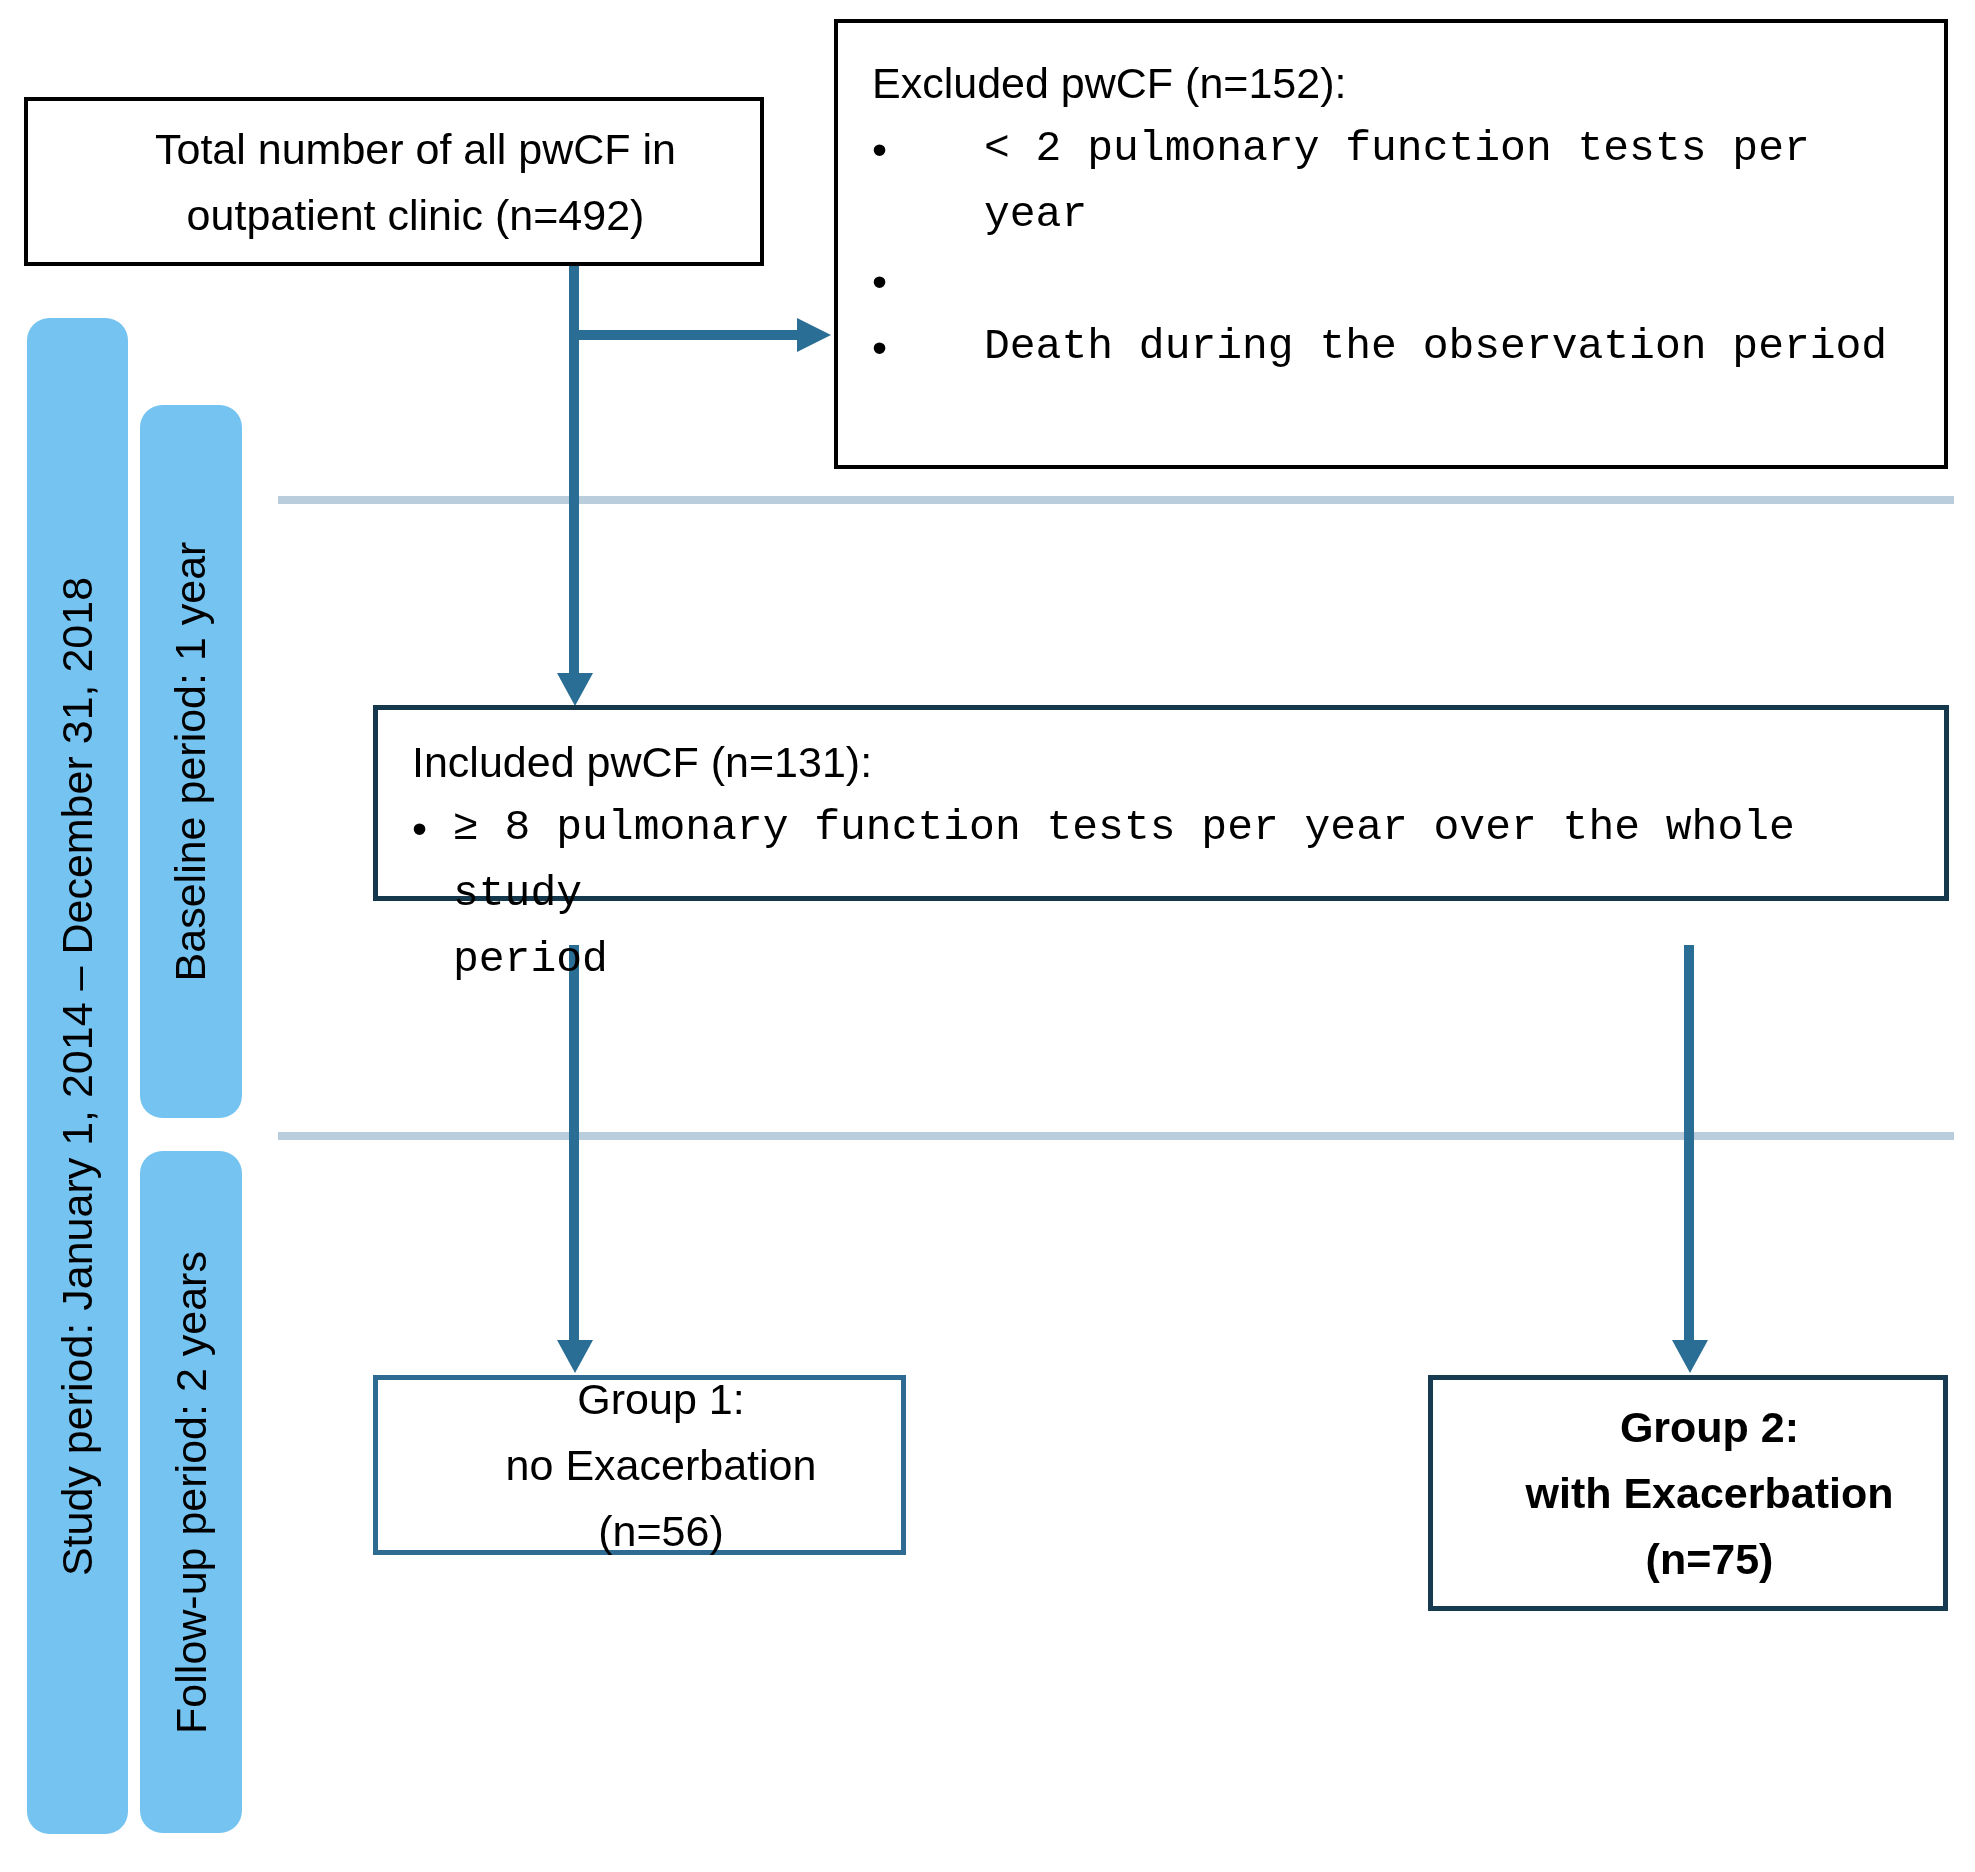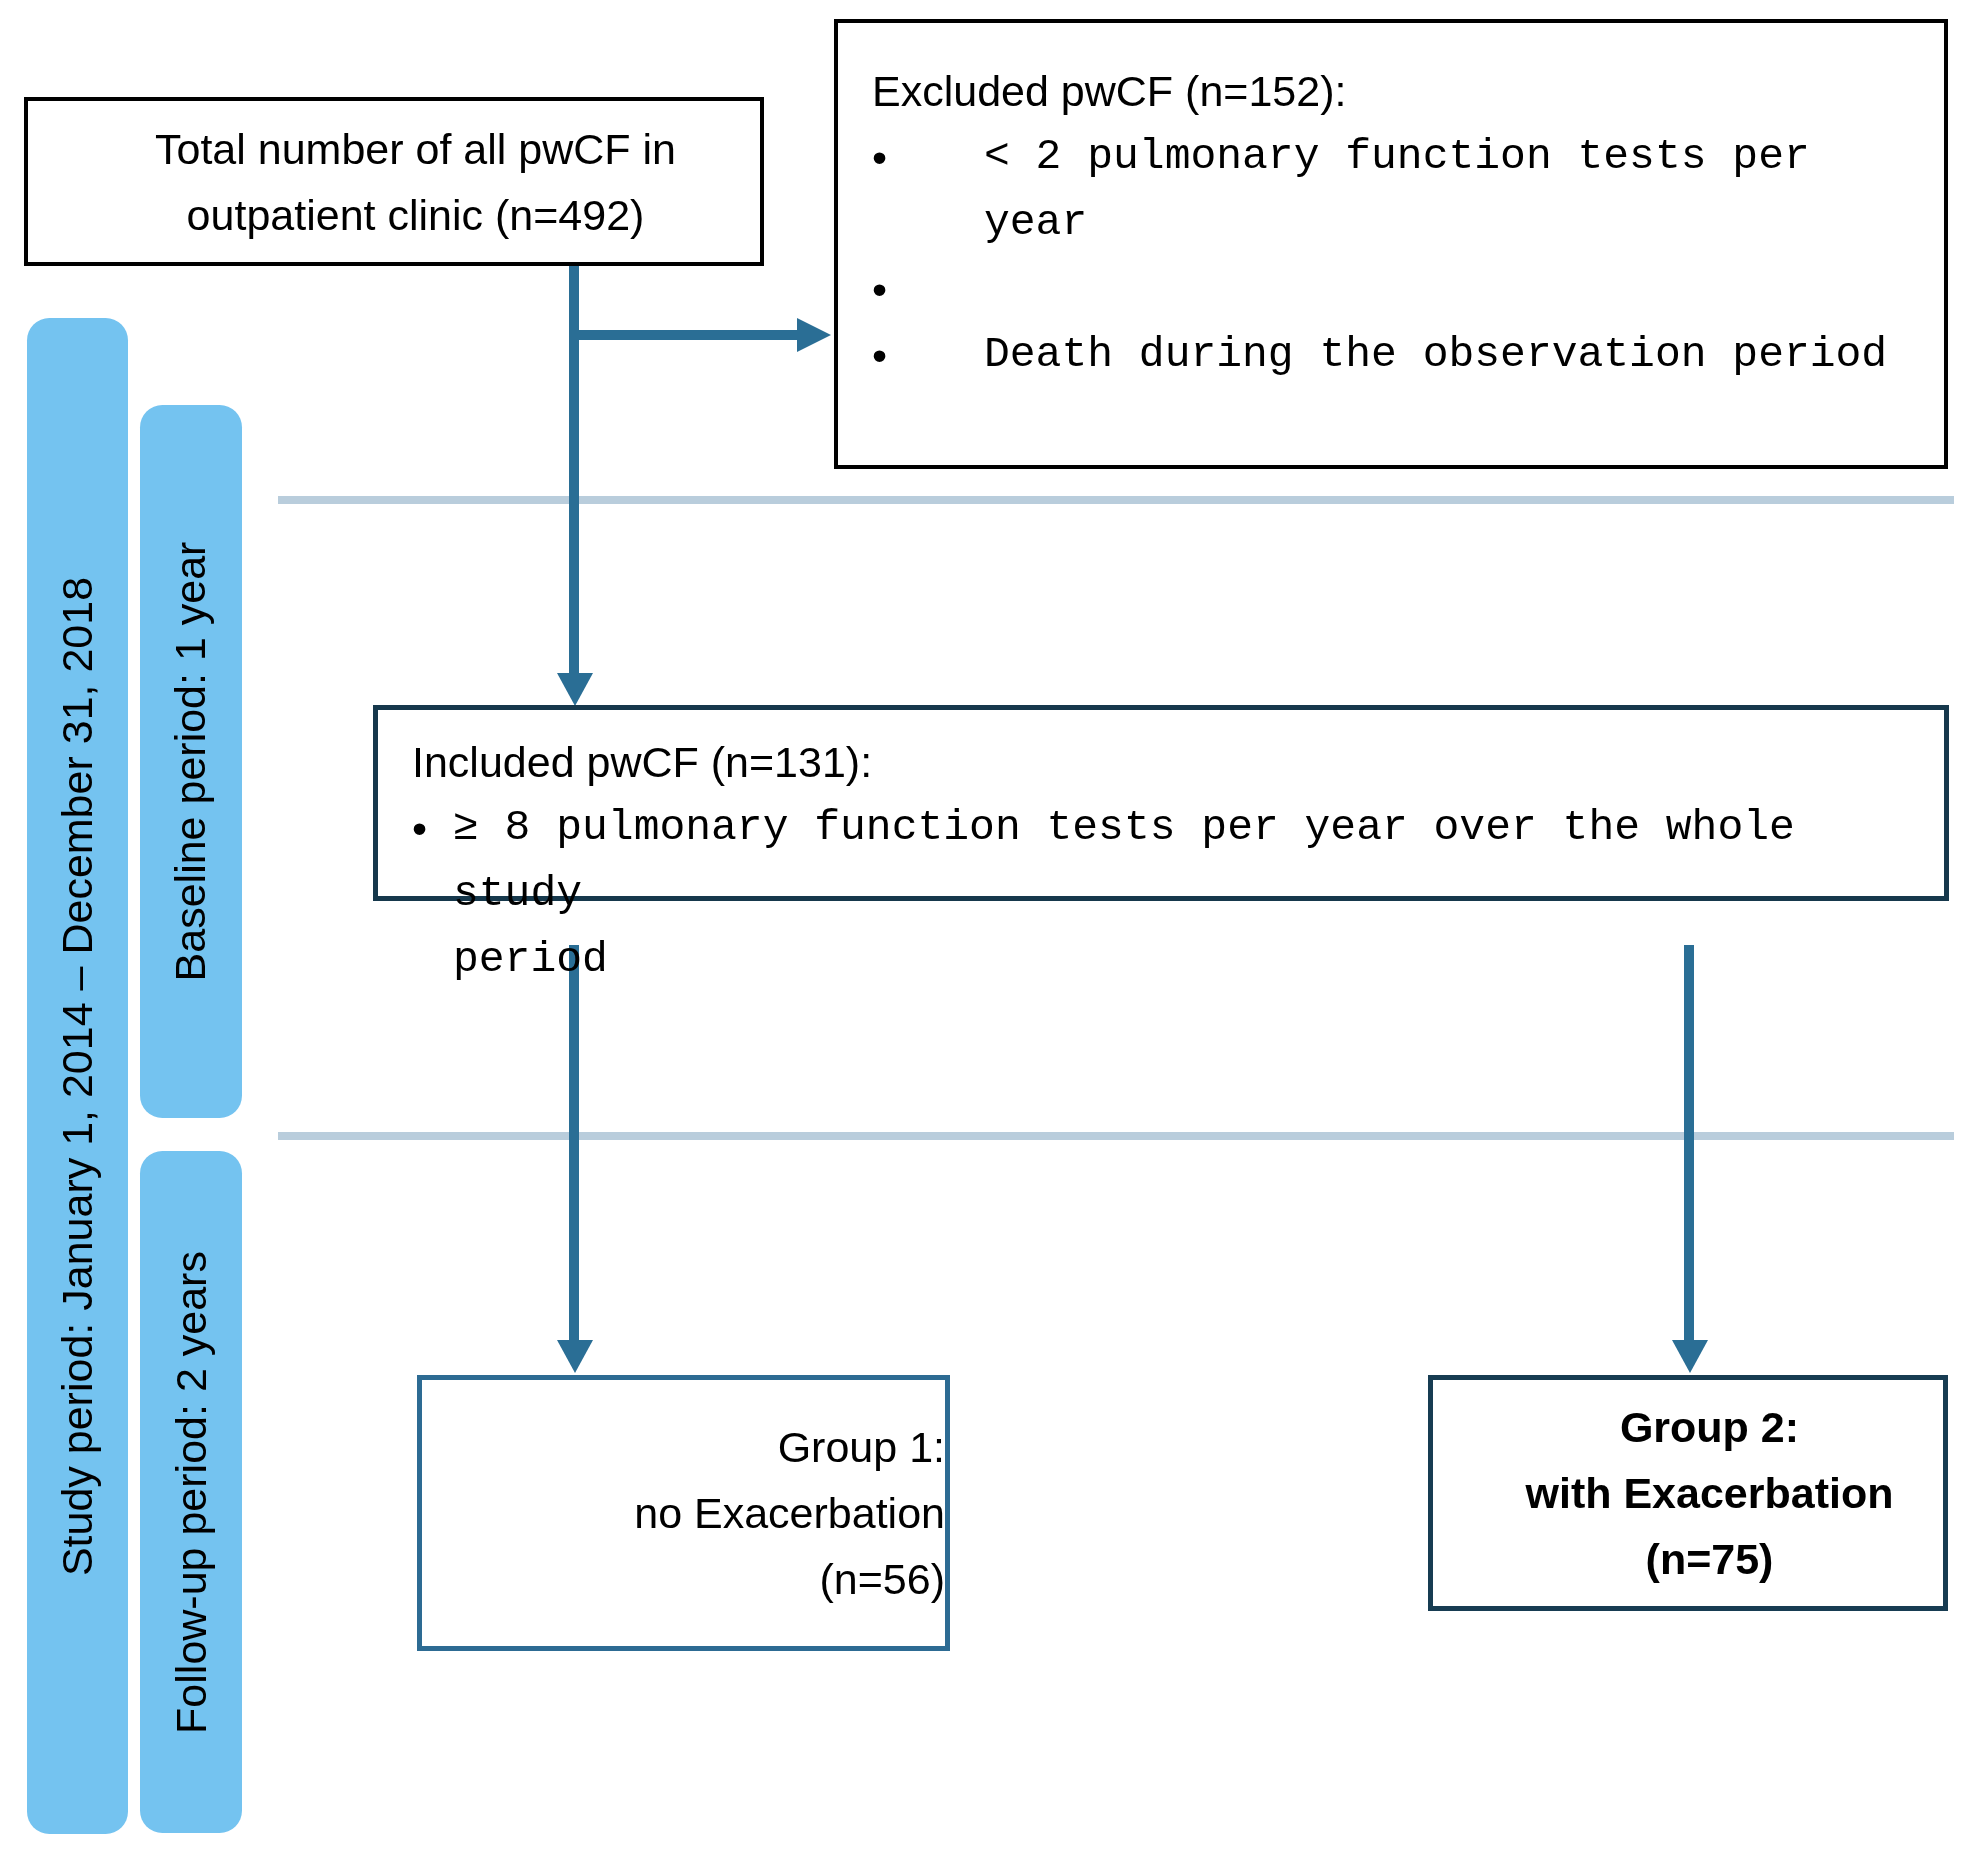--- a/index.html
+++ b/index.html
@@ -73,33 +73,32 @@
   }
   #box-total{
     left:24px;top:97px;width:740px;height:169px;
     border:4.5px solid #000;
     display:flex;flex-direction:column;justify-content:center;
     text-align:center;
   }
   #box-excluded{
     left:834px;top:19.4px;width:1114px;height:450px;
     border:4.5px solid #000;
-    padding:35px 21px 0 34px;
+    padding:27px 21px 0 34px;
   }
   #box-included{
     left:373px;top:705px;width:1576px;height:196px;
     border:5.2px solid #16384c;
     padding:19.4px 21px 0 34px;
   }
   #box-group1{
-    left:373px;top:1375px;width:533px;height:276px;
+    left:373px;top:1375px;width:533px;height:180px;
     border:5.2px solid #2d6b93;
     display:flex;flex-direction:column;justify-content:center;
-    text-align:right;
-    margin-left:44px;
+    text-align:center;
   }
   #box-group2{
     left:1428px;top:1375px;width:520px;height:236px;
     border:5.2px solid #173c52;
     display:flex;flex-direction:column;justify-content:center;
     text-align:center;
     font-weight:bold;
   }
   .bullet-row{display:flex;align-items:flex-start;}
   .bullet-dot{flex:0 0 112px;}

